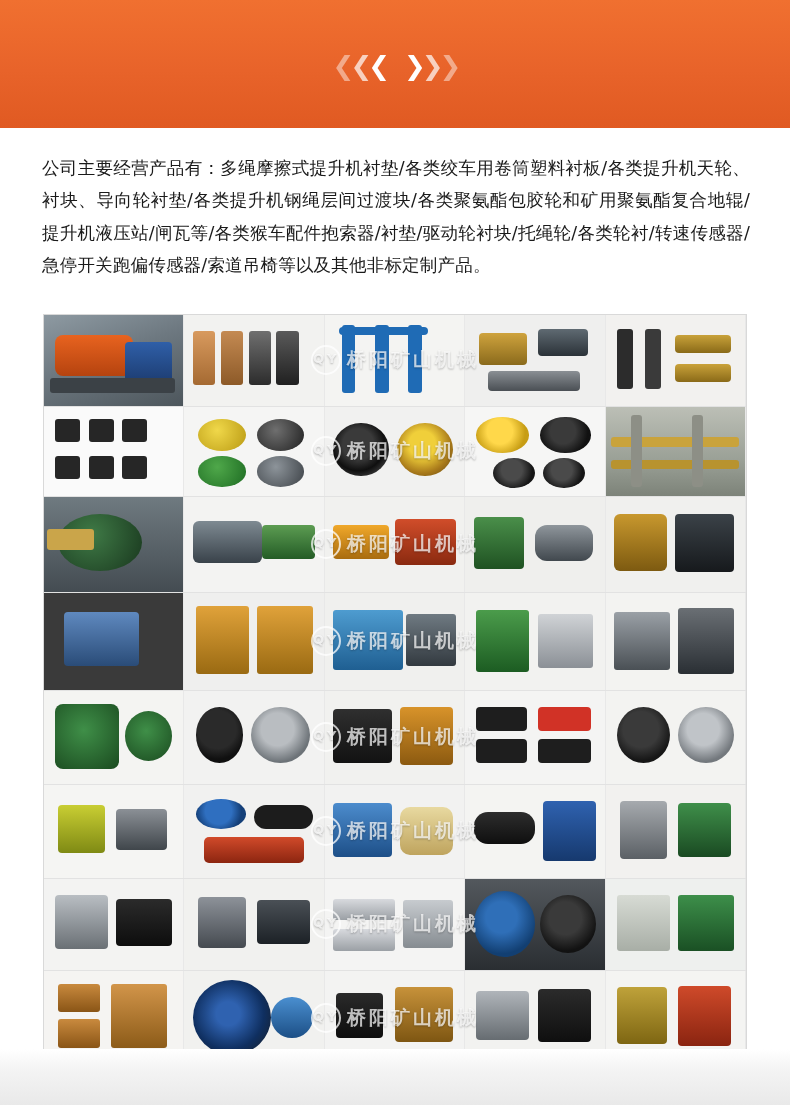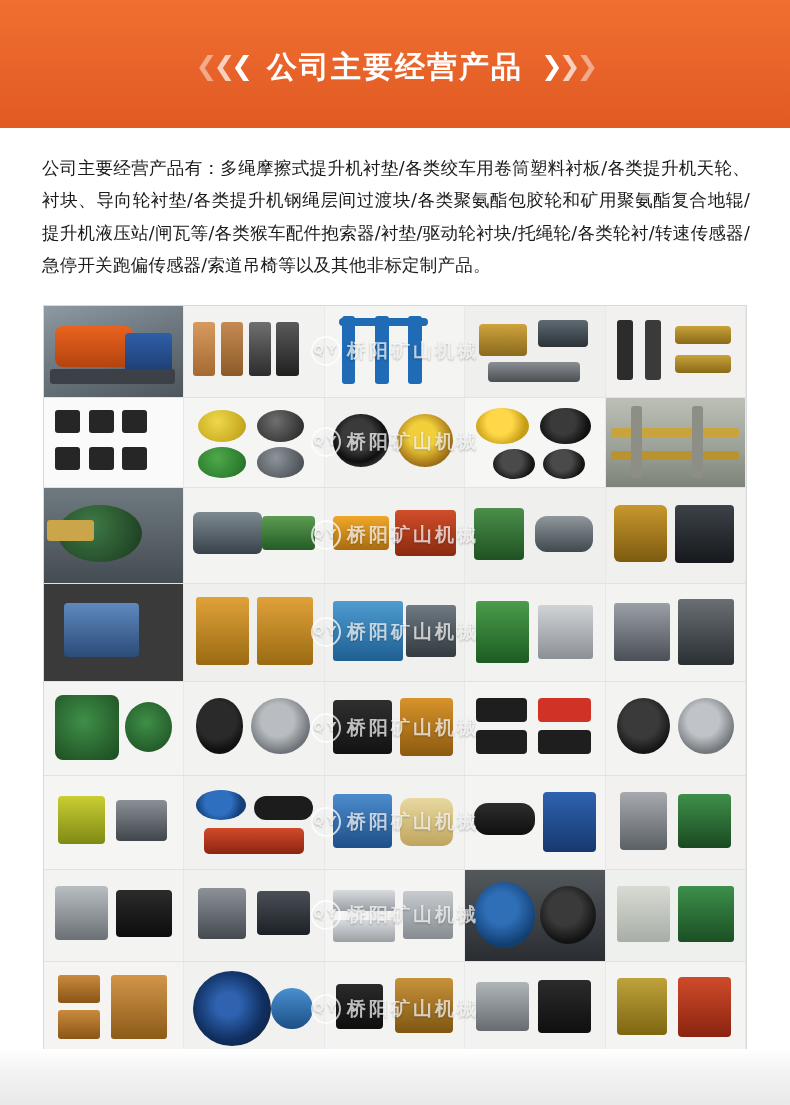--- a/index.html
+++ b/index.html
@@ -79,21 +79,21 @@
     color: #1a1a1a;
     font-size: 17.5px;
     line-height: 1.85;
     text-align: justify;
     letter-spacing: 0.2px;
   }
 
   
   .gallery {
     width: 704px;
-    margin: 15px auto 0 auto;
+    margin: 24px auto 0 auto;
     border: 1px solid #d9d9d9;
     background: #ffffff;
     box-sizing: border-box;
     position: relative;
   }
   .grid-row {
     display: flex;
     width: 100%;
     border-bottom: 1px solid #e2e2e2;
     box-sizing: border-box;
@@ -157,21 +157,20 @@
 </style>
 </head>
 <body>
 
 <div class="banner">
   <div class="banner-inner">
     <div class="banner-title-row">
       <span class="chev-left">
         <span class="c1">❮</span><span class="c2">❮</span><span class="c3">❮</span>
       </span>
-      <span class="banner-title">公司主要经营产品</span>
       <span class="chev-right">
         <span class="c1">❯</span><span class="c2">❯</span><span class="c3">❯</span>
       </span>
     </div>
   </div>
 </div>
 
 <div class="intro">公司主要经营产品有：多绳摩擦式提升机衬垫/各类绞车用卷筒塑料衬板/各类提升机天轮、衬块、导向轮衬垫/各类提升机钢绳层间过渡块/各类聚氨酯包胶轮和矿用聚氨酯复合地辊/提升机液压站/闸瓦等/各类猴车配件抱索器/衬垫/驱动轮衬块/托绳轮/各类轮衬/转速传感器/急停开关跑偏传感器/索道吊椅等以及其他非标定制产品。</div>
 
 <div class="gallery">

